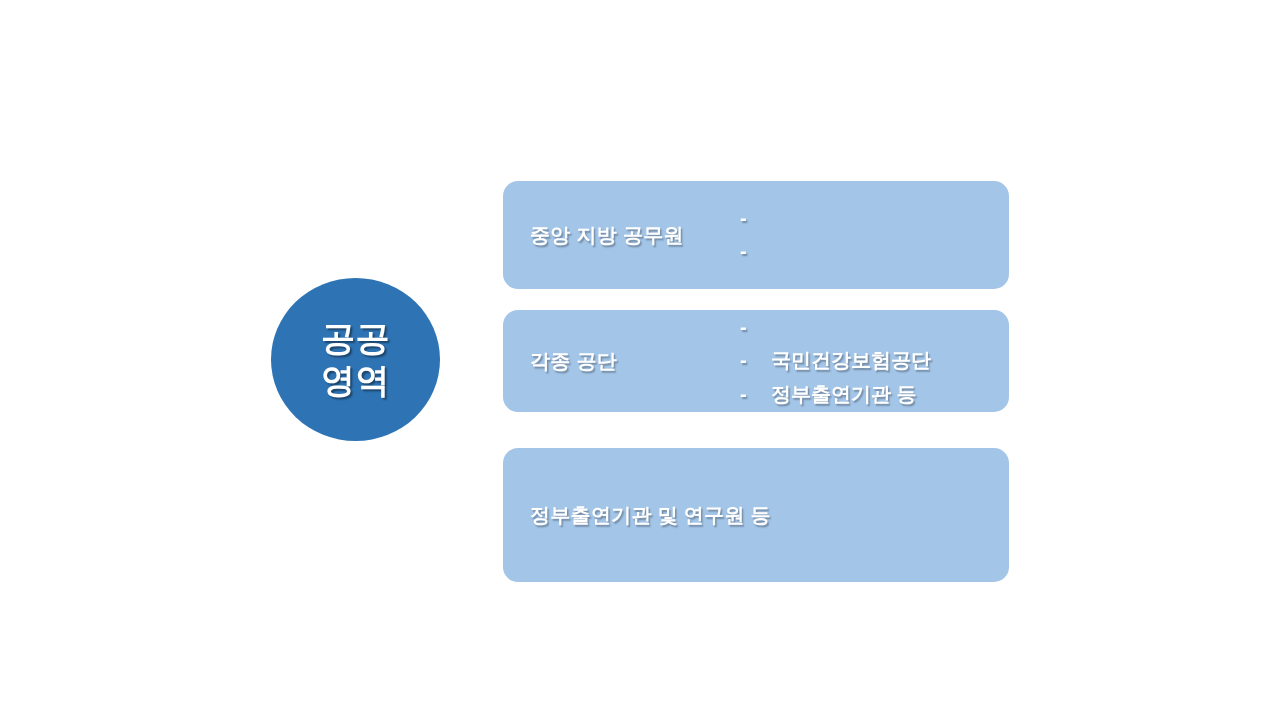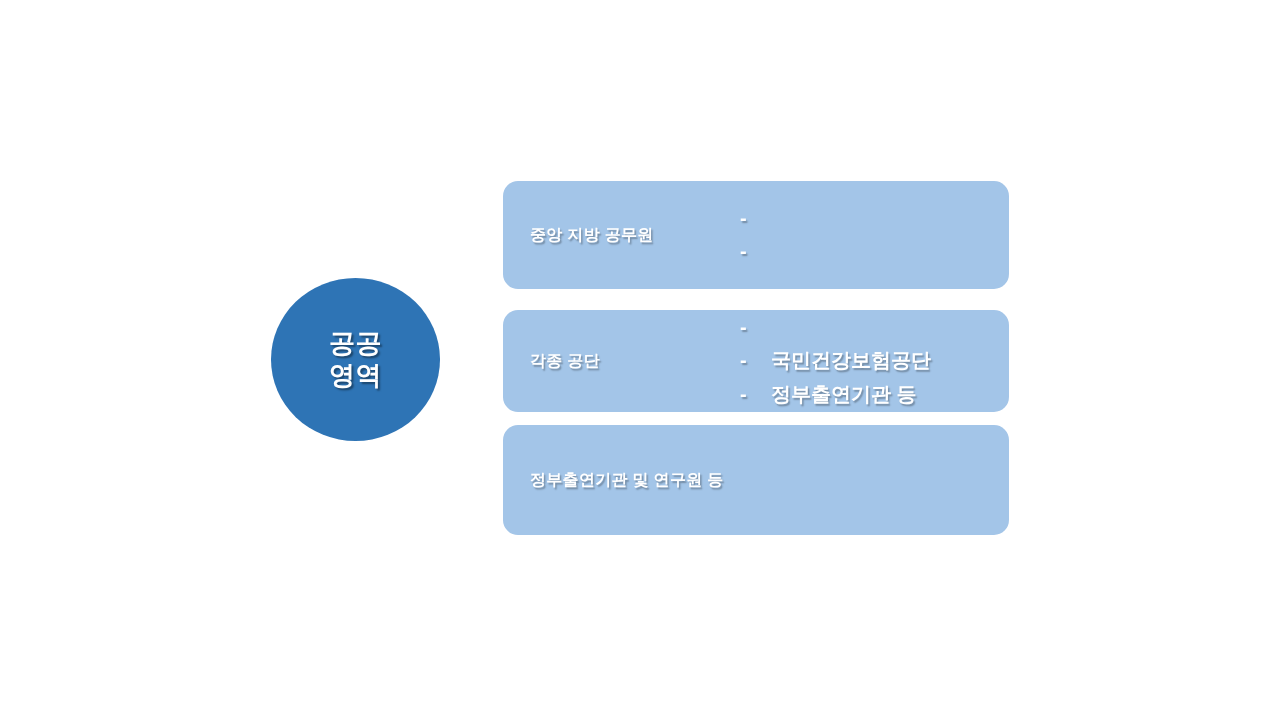--- a/index.html
+++ b/index.html
@@ -33,47 +33,47 @@
     height: 163px;
     border-radius: 50%;
     background: #2e74b5;
     display: flex;
     flex-direction: column;
     align-items: center;
     justify-content: center;
   }
   .circle-line {
     color: #ffffff;
-    font-size: 26px;
+    font-size: 34px;
     font-weight: bold;
     line-height: 1.22;
     letter-spacing: 0.5px;
     text-shadow: 2px 2px 2px rgba(0, 0, 0, 0.42);
     white-space: nowrap;
   }
 
   
   .panel {
     position: absolute;
     left: 503px;
     width: 506px;
     background: #a3c5e8;
     border-radius: 15px;
     display: flex;
     align-items: center;
   }
   #panel-1 { top: 181px;  height: 108px; }
   #panel-2 { top: 310px;  height: 102px; }
-  #panel-3 { top: 425px;  height: 110px; }
+  #panel-3 { top: 448px;  height: 134px; }
 
   .panel-label {
     position: absolute;
     left: 27px;
     color: #ffffff;
-    font-size: 16px;
+    font-size: 20px;
     font-weight: bold;
     letter-spacing: 0.3px;
     white-space: nowrap;
     text-shadow: 1.5px 1.5px 1.6px rgba(0, 0, 0, 0.30);
   }
 
   .bullet-list {
     position: absolute;
     left: 237px;
     display: flex;

